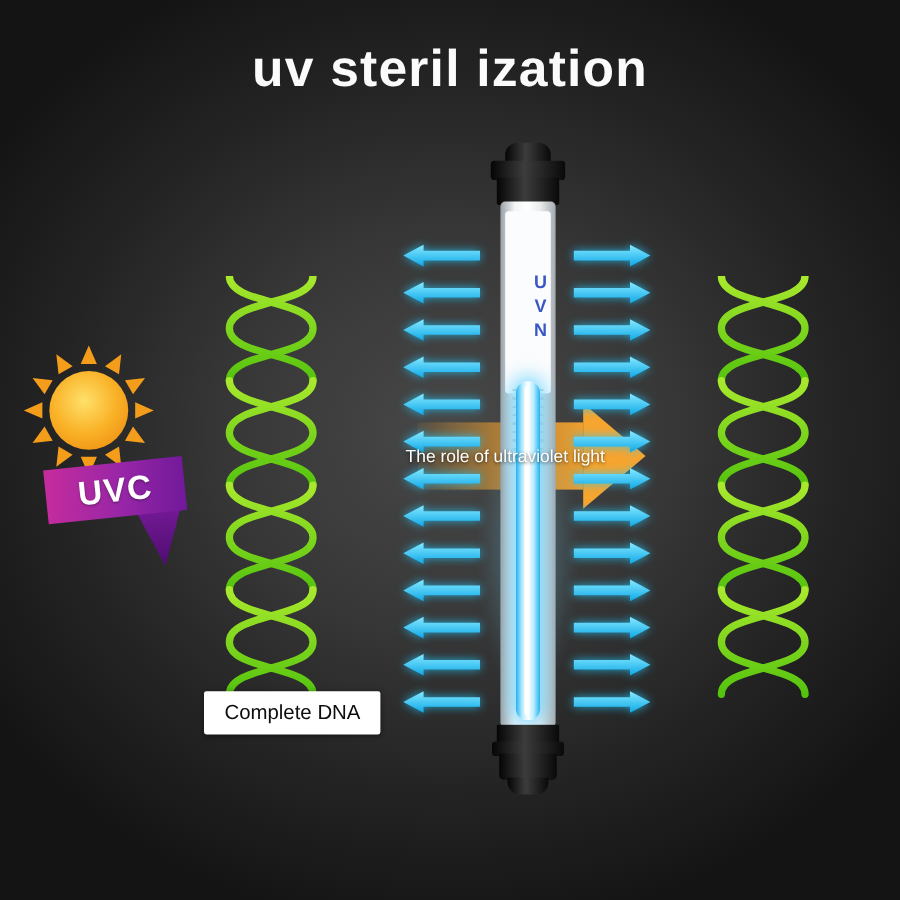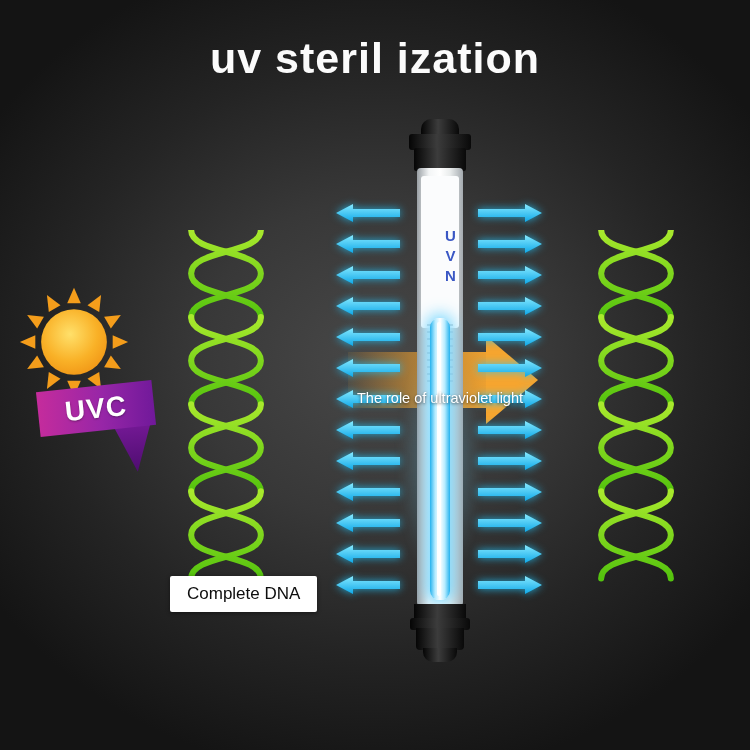--- a/index.html
+++ b/index.html
@@ -46,21 +46,21 @@
   .role-arrow .body{
     position:absolute;left:0;top:16px;width:138px;height:56px;
     background:linear-gradient(90deg,rgba(246,165,47,0.08),rgba(246,165,47,0.55) 45%,rgba(246,165,47,0.95));
   }
   .role-arrow .head{
     position:absolute;left:138px;top:0;width:0;height:0;
     border-top:44px solid transparent;border-bottom:44px solid transparent;
     border-left:52px solid #f6a52f;
   }
   .role-text{
-    position:absolute;left:338px;top:390px;width:204px;z-index:60;text-align:center;
+    position:absolute;left:338px;top:373px;width:204px;z-index:60;
     color:#fff;font-size:14.5px;text-shadow:0 1px 3px rgba(0,0,0,.65);
   }
   
   .lamp{position:absolute;left:0;top:0;z-index:30;}
   .lamp-glow{
     position:absolute;left:383px;top:295px;width:114px;height:335px;z-index:28;
     background:radial-gradient(ellipse 50% 50% at 50% 50%,rgba(110,215,255,.38),rgba(110,215,255,0) 72%);
     filter:blur(4px);
   }
   .cap{position:absolute;background:linear-gradient(90deg,#050505,#3c3c3c 45%,#090909);}

